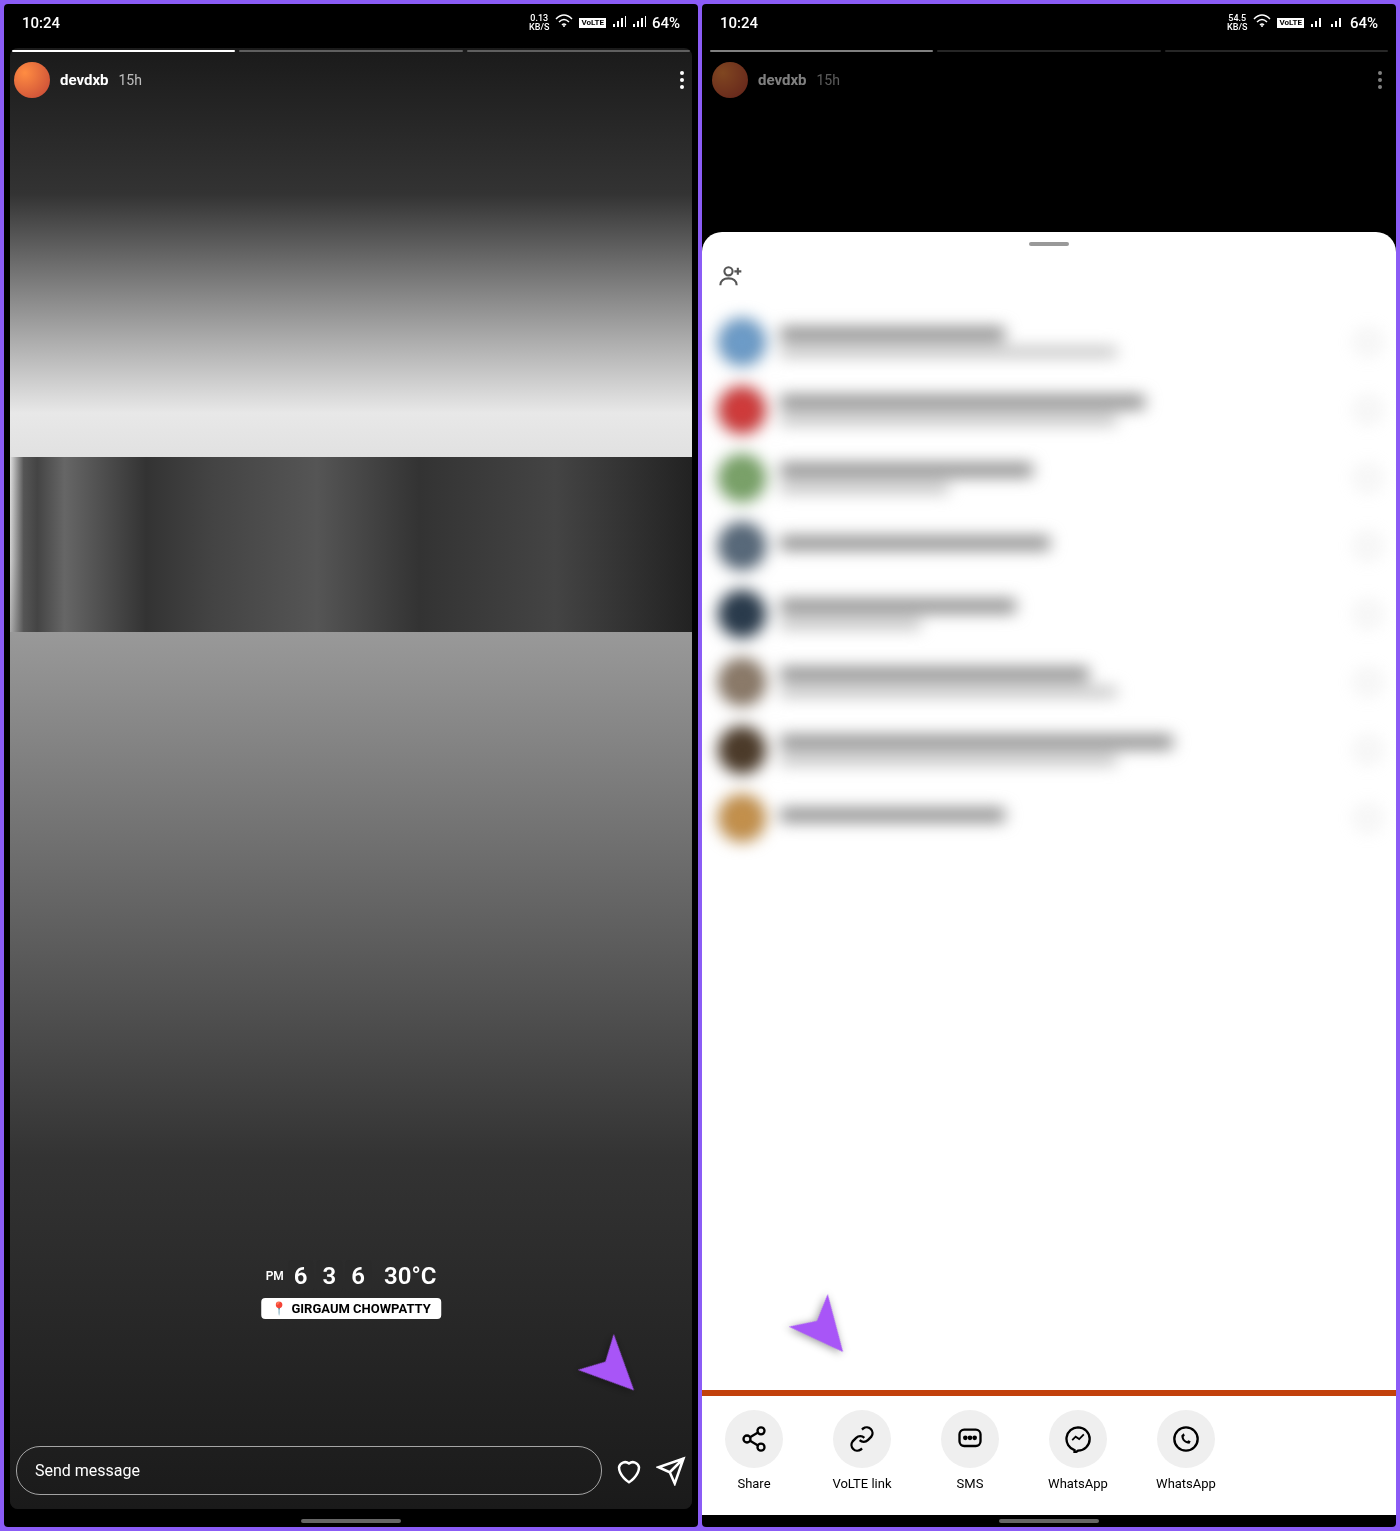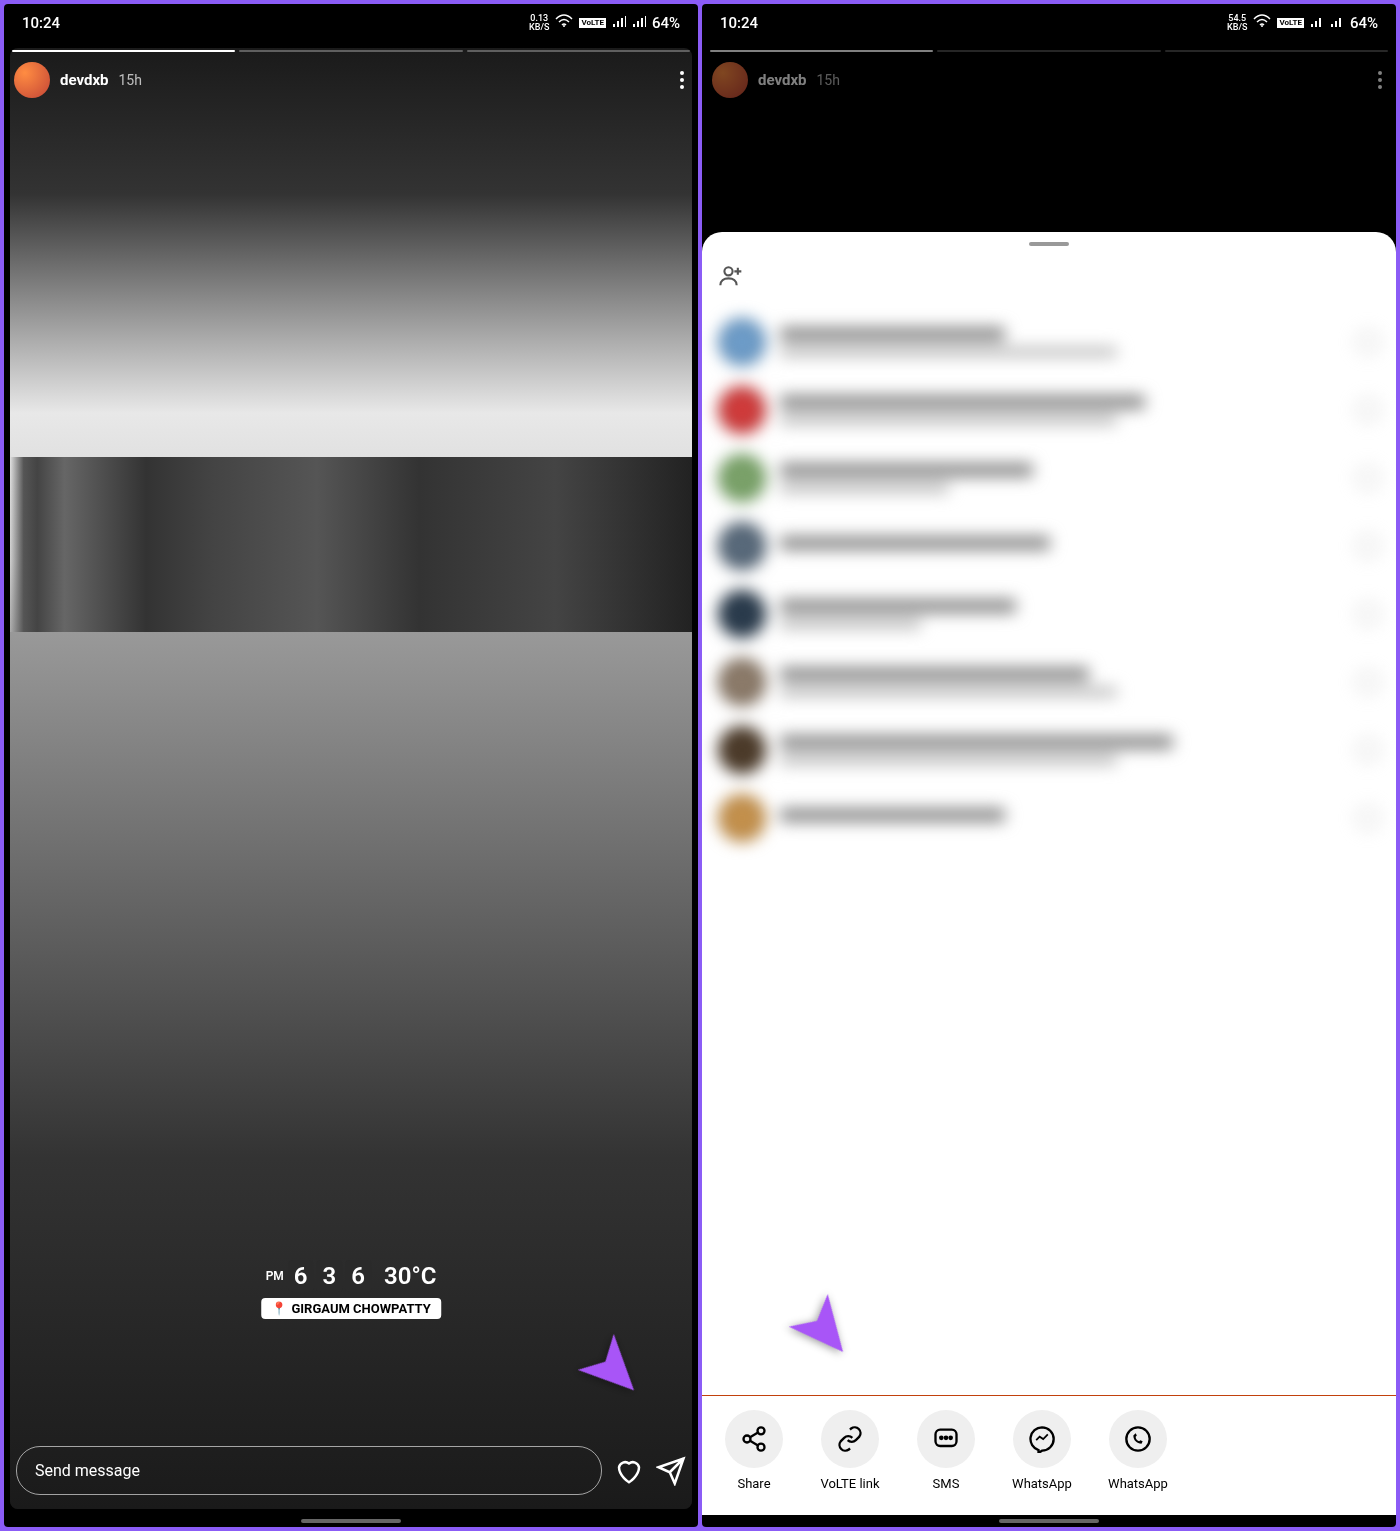--- a/index.html
+++ b/index.html
@@ -44,21 +44,21 @@
 .search-box svg{width:20px;height:20px;stroke:#888;fill:none;stroke-width:2}
 .search-box span{color:#888;font-size:16px}
 .group-icon svg{width:28px;height:28px;stroke:#555;fill:none;stroke-width:1.8}
 .contacts{flex:1;overflow:hidden;position:relative;filter:blur(8px);padding:0 16px}
 .contact-row{display:flex;align-items:center;gap:14px;padding:10px 0}
 .contact-av{width:48px;height:48px;border-radius:50%;flex-shrink:0}
 .contact-text{flex:1}
 .contact-name{height:14px;background:#888;border-radius:3px;margin-bottom:6px}
 .contact-sub{height:10px;background:#bbb;border-radius:3px;width:60%}
 .contact-radio{width:24px;height:24px;border:2px solid #ccc;border-radius:50%}
-.share-options{display:flex;gap:28px;padding:14px 18px 24px;overflow-x:hidden;border-top:1px solid #c2410c}
+.share-options{display:flex;gap:40px;padding:14px 18px 24px;overflow-x:hidden;border-top:6px solid #c2410c}
 .share-opt{display:flex;flex-direction:column;align-items:center;gap:8px;flex-shrink:0;width:68px}
 .share-circle{width:58px;height:58px;background:#efefef;border-radius:50%;display:flex;align-items:center;justify-content:center}
 .share-circle svg{width:28px;height:28px;stroke:#000;fill:none;stroke-width:2}
 .share-label{font-size:13px;color:#000}
 .av1{background:radial-gradient(circle,#7aa8d4,#4a7ba8)}
 .av2{background:radial-gradient(circle,#d44,#a22)}
 .av3{background:radial-gradient(circle,#8a7,#584)}
 .av4{background:radial-gradient(circle,#678,#345)}
 .av5{background:radial-gradient(circle,#345,#123)}
 .av6{background:radial-gradient(circle,#987,#654)}

